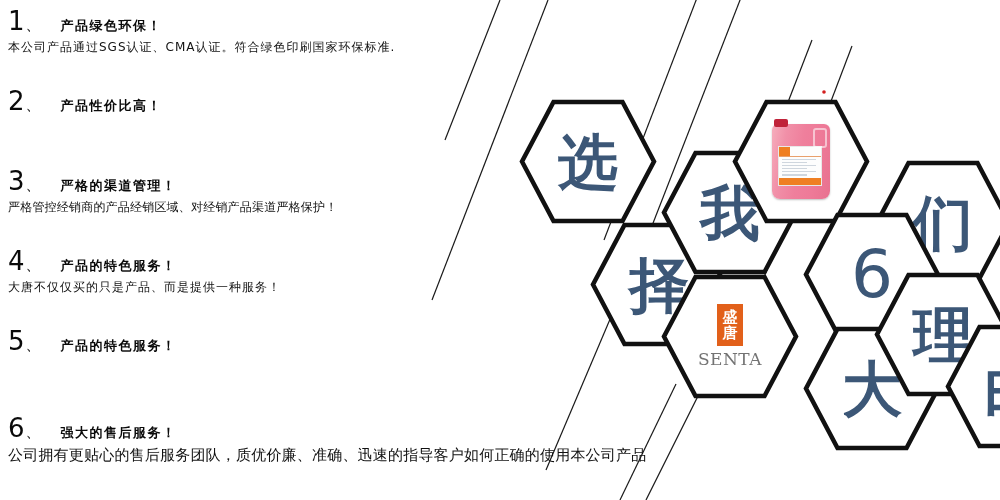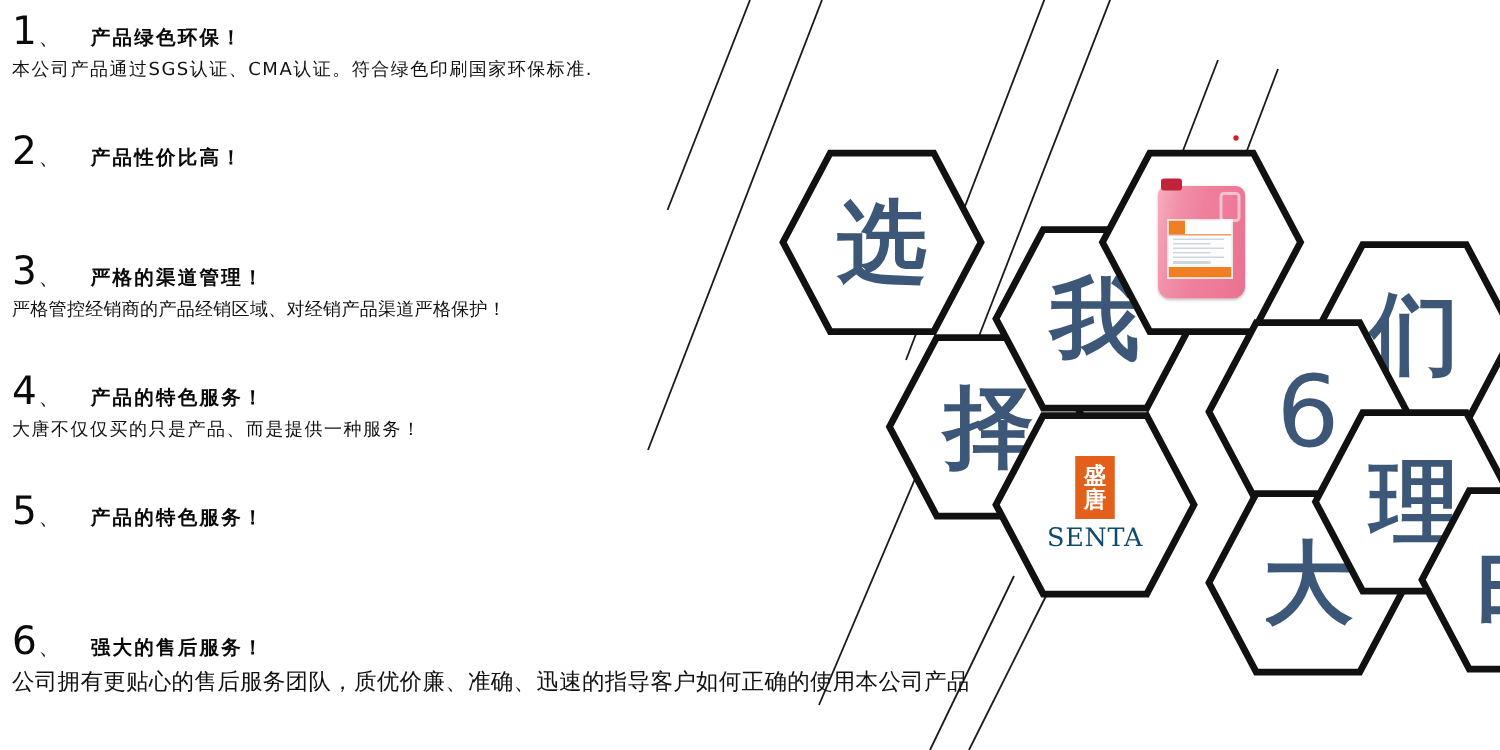--- a/index.html
+++ b/index.html
@@ -84,21 +84,21 @@
     font-size:15px;font-weight:700;
     display:block;
     letter-spacing:0;
   }
   .logo-mark span+span{margin-top:1px;}
   .logo-text{
     margin-top:3px;
     font-family:"DejaVu Serif","Liberation Serif",serif;
     font-size:17px;
     letter-spacing:0.5px;
-    color:#0c4a6e;
+    color:#737373;
     font-weight:400;
   }
 
   
   .product-wrap{
     position:absolute;left:0;top:0;width:100%;height:100%;
     display:flex;align-items:center;justify-content:center;
     pointer-events:none;
   }
   .jerrycan{

